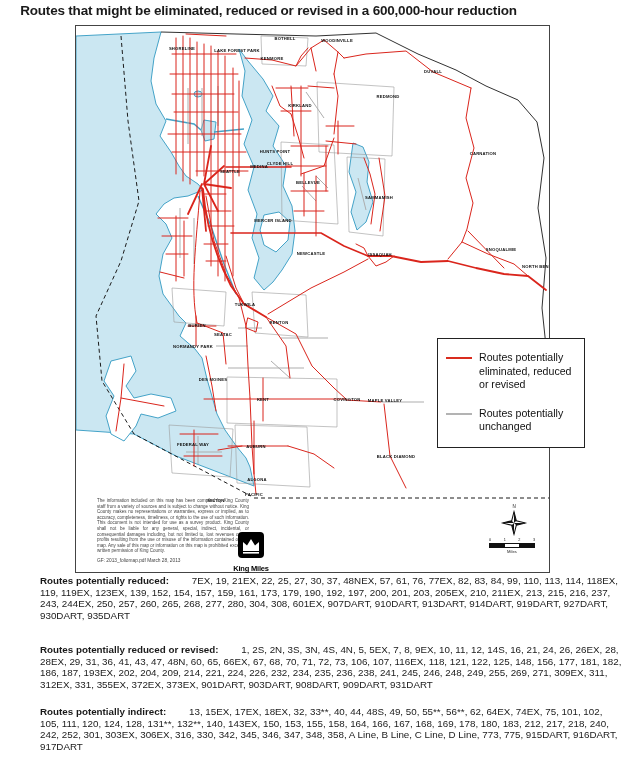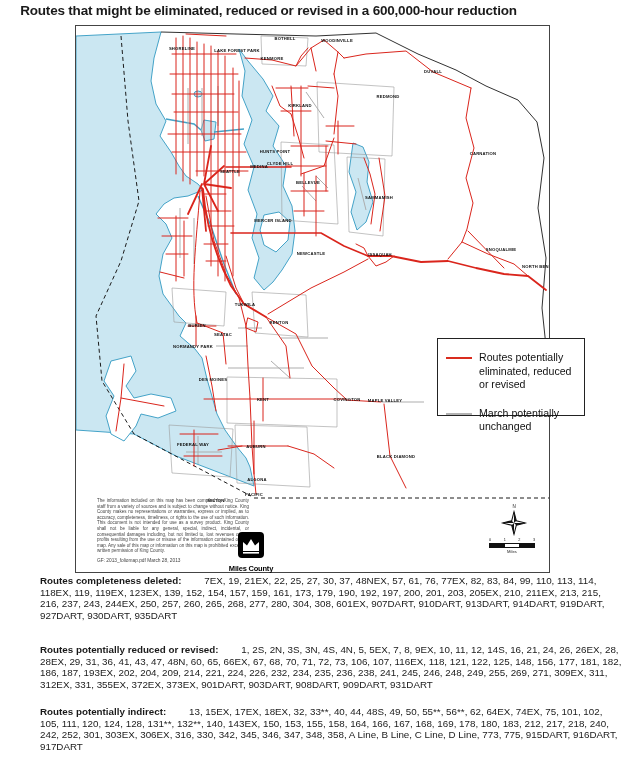--- a/index.html
+++ b/index.html
@@ -3,21 +3,21 @@
 <meta charset="utf-8">
 <style>
   html,body{margin:0;padding:0;background:#fff;}
   #page{position:relative;width:625px;height:761px;background:#fff;
         font-family:"Liberation Sans",sans-serif;color:#111;overflow:hidden;}
   .title{position:absolute;top:3px;left:0;width:537px;text-align:center;
          font-size:13.5px;font-weight:bold;letter-spacing:-0.2px;color:#1a1a1a;}
   #map-frame{position:absolute;left:75px;top:25px;width:473px;height:546px;
              border:1px solid #444;background:#fff;}
   #map-frame svg{display:block;}
-  .legend{position:absolute;left:437px;top:338px;width:148px;height:78px;
+  .legend{position:absolute;left:437px;top:338px;width:148px;height:110px;
           background:#fff;border:1.3px solid #222;box-sizing:border-box;
           padding:12px 6px 6px 8px;z-index:5;}
   .legend-item{display:flex;align-items:flex-start;margin-bottom:15px;}
   .legend-swatch{width:26px;height:2.4px;margin:6px 7px 0 0;flex:none;}
   .legend-label{font-size:10.6px;line-height:1.28;font-weight:500;color:#111;width:100px;}
   .disclaimer{position:absolute;left:97px;top:498px;width:152px;z-index:4;
               font-size:4.5px;line-height:5.6px;color:#444;text-align:justify;}
   .file-note{margin-top:4px;font-size:4.8px;color:#444;}
   .kc-logo{position:absolute;left:220px;top:531px;width:62px;z-index:4;text-align:center;}
   .kc-logo-text{font-size:7.5px;font-weight:bold;color:#000;margin-top:1px;letter-spacing:-0.2px;}
@@ -129,36 +129,36 @@
     </svg>
   </div>
 
   <div class="legend">
     <div class="legend-item">
       <div class="legend-swatch" style="background:#d92c1e"></div>
       <div class="legend-label">Routes potentially eliminated, reduced or revised</div>
     </div>
     <div class="legend-item">
       <div class="legend-swatch" style="background:#b3b3b3"></div>
-      <div class="legend-label">March potentially unchanged</div>
+      <div class="legend-label">Routes potentially unchanged</div>
     </div>
   </div>
 
   <div class="disclaimer">
     <div>The information included on this map has been compiled by King County staff from a variety of sources and is subject to change without notice. King County makes no representations or warranties, express or implied, as to accuracy, completeness, timeliness, or rights to the use of such information. This document is not intended for use as a survey product. King County shall not be liable for any general, special, indirect, incidental, or consequential damages including, but not limited to, lost revenues or lost profits resulting from the use or misuse of the information contained on this map. Any sale of this map or information on this map is prohibited except by written permission of King County.</div>
     <div class="file-note">GF:  2013_foliomap.pdf    March 28, 2013</div>
   </div>
 
   <div class="kc-logo">
     <svg width="28" height="28" viewBox="0 0 28 28" style="display:inline-block">
       <rect x="1" y="1" width="26" height="26" rx="4" fill="#000"></rect>
       <path d="M6,20 L6,11 L10,14.5 L14,8 L18,14.5 L22,11 L22,20 Z" fill="#fff"></path>
       <rect x="6" y="21" width="16" height="1.6" fill="#fff"></rect>
     </svg>
-    <div class="kc-logo-text">Miles County</div>
+    <div class="kc-logo-text">King Miles</div>
   </div>
 
   <div class="compass">
     <div class="compass-n">N</div>
     <svg width="28" height="28" viewBox="-11 -11 22 22">
       <path d="M0,-10 L0,10 M-10,0 L10,0" stroke="#333" stroke-width="0.5"></path>
       <path d="M0,-9 L1.8,-1.8 L9,0 L1.8,1.8 L0,9 L-1.8,1.8 L-9,0 L-1.8,-1.8 Z" fill="#fff" stroke="#111" stroke-width="0.8"></path>
       <path d="M0,-9 L1.8,-1.8 L0,0 Z M0,9 L-1.8,1.8 L0,0 Z M9,0 L1.8,1.8 L0,0 Z M-9,0 L-1.8,-1.8 L0,0 Z" fill="#111"></path>
     </svg>
   </div>
@@ -172,21 +172,21 @@
     </div>
     <div class="scale-strip">
       <div class="seg-b"></div>
       <div class="seg-w"></div>
       <div class="seg-b"></div>
     </div>
     <div class="scale-unit">Miles</div>
   </div>
 
   <div class="routes-para" id="p1">
-    <span class="routes-label">Routes completeness deleted:</span>
+    <span class="routes-label">Routes potentially reduced:</span>
     <span class="routes-list">7EX, 19, 21EX, 22, 25, 27, 30, 37, 48NEX, 57, 61, 76, 77EX, 82, 83, 84, 99, 110, 113, 114, 118EX, 119, 119EX, 123EX, 139, 152, 154, 157, 159, 161, 173, 179, 190, 192, 197, 200, 201, 203, 205EX, 210, 211EX, 213, 215, 216, 237, 243, 244EX, 250, 257, 260, 265, 268, 277, 280, 304, 308, 601EX, 907DART, 910DART, 913DART, 914DART, 919DART, 927DART, 930DART, 935DART</span>
   </div>
   <div class="routes-para" id="p2">
     <span class="routes-label">Routes potentially reduced or revised:</span>
     <span class="routes-list">1, 2S, 2N, 3S, 3N, 4S, 4N, 5, 5EX, 7, 8, 9EX, 10, 11, 12, 14S, 16, 21, 24, 26, 26EX, 28, 28EX, 29, 31, 36, 41, 43, 47, 48N, 60, 65, 66EX, 67, 68, 70, 71, 72, 73, 106, 107, 116EX, 118, 121, 122, 125, 148, 156, 177, 181, 182, 186, 187, 193EX, 202, 204, 209, 214, 221, 224, 226, 232, 234, 235, 236, 238, 241, 245, 246, 248, 249, 255, 269, 271, 309EX, 311, 312EX, 331, 355EX, 372EX, 373EX, 901DART, 903DART, 908DART, 909DART, 931DART</span>
   </div>
   <div class="routes-para" id="p3">
     <span class="routes-label">Routes potentially indirect:</span>
     <span class="routes-list">13, 15EX, 17EX, 18EX, 32, 33**, 40, 44, 48S, 49, 50, 55**, 56**, 62, 64EX, 74EX, 75, 101, 102, 105, 111, 120, 124, 128, 131**, 132**, 140, 143EX, 150, 153, 155, 158, 164, 166, 167, 168, 169, 178, 180, 183, 212, 217, 218, 240, 242, 252, 301, 303EX, 306EX, 316, 330, 342, 345, 346, 347, 348, 358, A Line, B Line, C Line, D Line, 773, 775, 915DART, 916DART, 917DART</span>
   </div>

